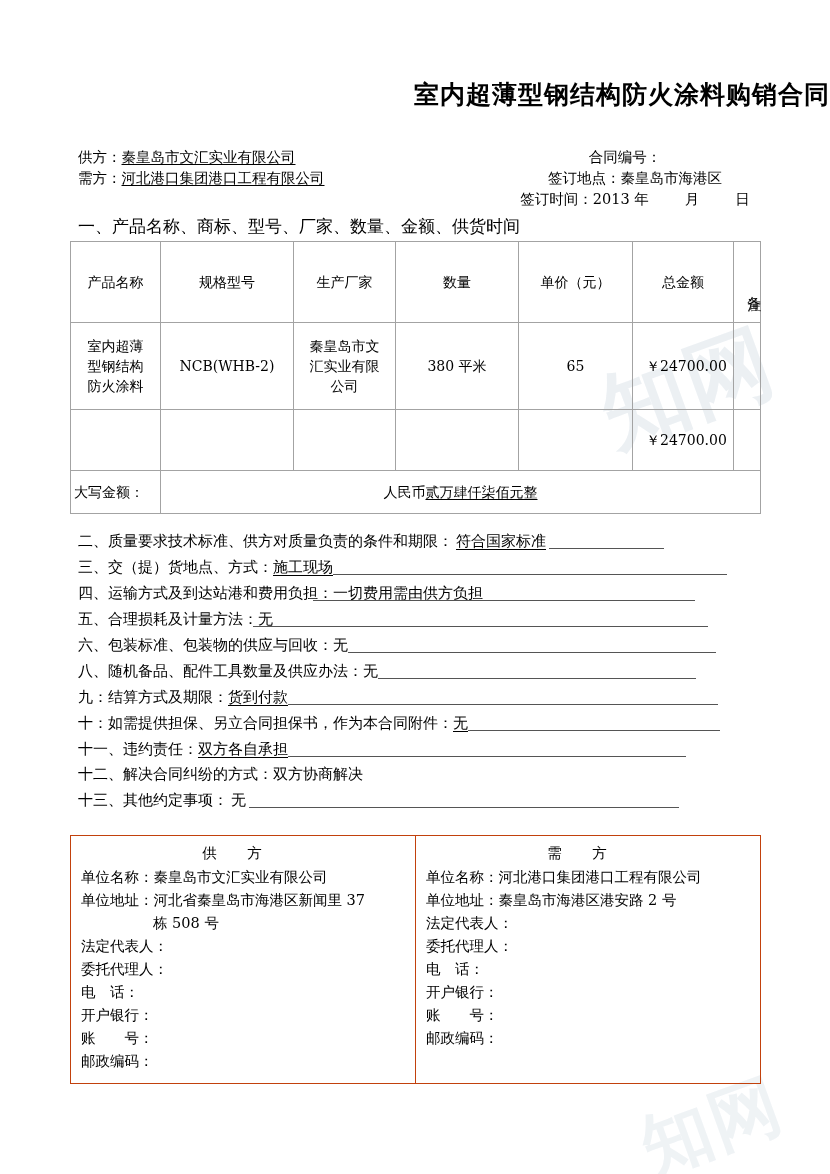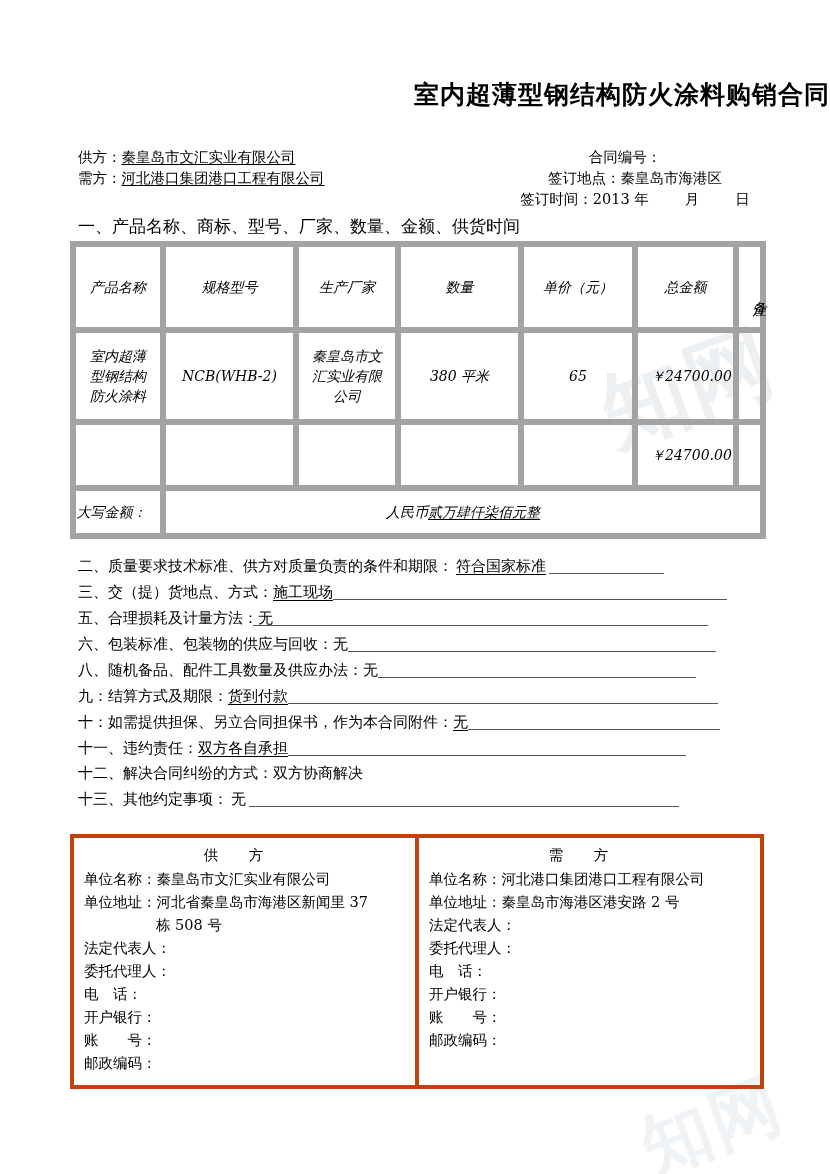--- a/index.html
+++ b/index.html
@@ -97,27 +97,26 @@
     padding: 0 70px 0 70px;
     margin-top: 2px;
   }
   table.product {
     border-collapse: collapse;
     width: 690px;
     table-layout: fixed;
     font-size: 14px;
   }
   table.product td, table.product th {
-    border: 6px solid #a3a3a3;
+    border: 1px solid #a3a3a3;
     padding: 4px 13px;
     text-align: center;
     vertical-align: middle;
     font-weight: normal;
     line-height: 20px;
-    font-style: italic;
   }
   table.product thead td { height: 72px; }
   .col-name   { width: 90px; }
   .col-model  { width: 133px; }
   .col-maker  { width: 102px; }
   .col-qty    { width: 123px; }
   .col-price  { width: 114px; }
   .col-total  { width: 101px; }
   .col-remark { width: 27px; }
   .vert-head {
@@ -163,21 +162,21 @@
   .sig-wrap {
     padding: 22px 70px 0 70px;
   }
   table.sig {
     border-collapse: collapse;
     width: 690px;
     table-layout: fixed;
     font-size: 14.5px;
   }
   table.sig > tbody > tr > td {
-    border: 4px solid #c2410c;
+    border: 1px solid #c2410c;
     vertical-align: top;
     padding: 6px 24px 10px 10px;
   }
   .sig-col { width: 345px; }
   .sig-title {
     text-align: center;
     letter-spacing: 8px;
     padding-bottom: 2px;
     line-height: 22px;
   }
@@ -278,20 +277,23 @@
     <div class="clauses">
 
       <div class="clause">
         <span>二、</span><span>质量要求技术标准、供方对质量负责的条件和期限：</span><span class="val val-pad">符合国家标准</span><span class="fill" style="width:115px"></span>
       </div>
 
       <div class="clause">
         <span>三、</span><span>交（提）货地点、方式：</span><span class="val">施工现场</span><span class="fill" style="width:394px"></span>
       </div>
 
+      <div class="clause">
+        <span>四、</span><span>运输方式及到达站港和费用负担：</span><span>一切费用需由供方负担</span><span class="fill" style="width:382px;margin-left:-170px"></span>
+      </div>
 
       <div class="clause">
         <span>五、</span><span>合理损耗及计量方法：</span><span>无</span><span class="fill" style="width:455px;margin-left:-20px"></span>
       </div>
 
       <div class="clause">
         <span>六、</span><span>包装标准、包装物的供应与回收：</span><span>无</span><span class="fill" style="width:368px"></span>
       </div>
 
 

